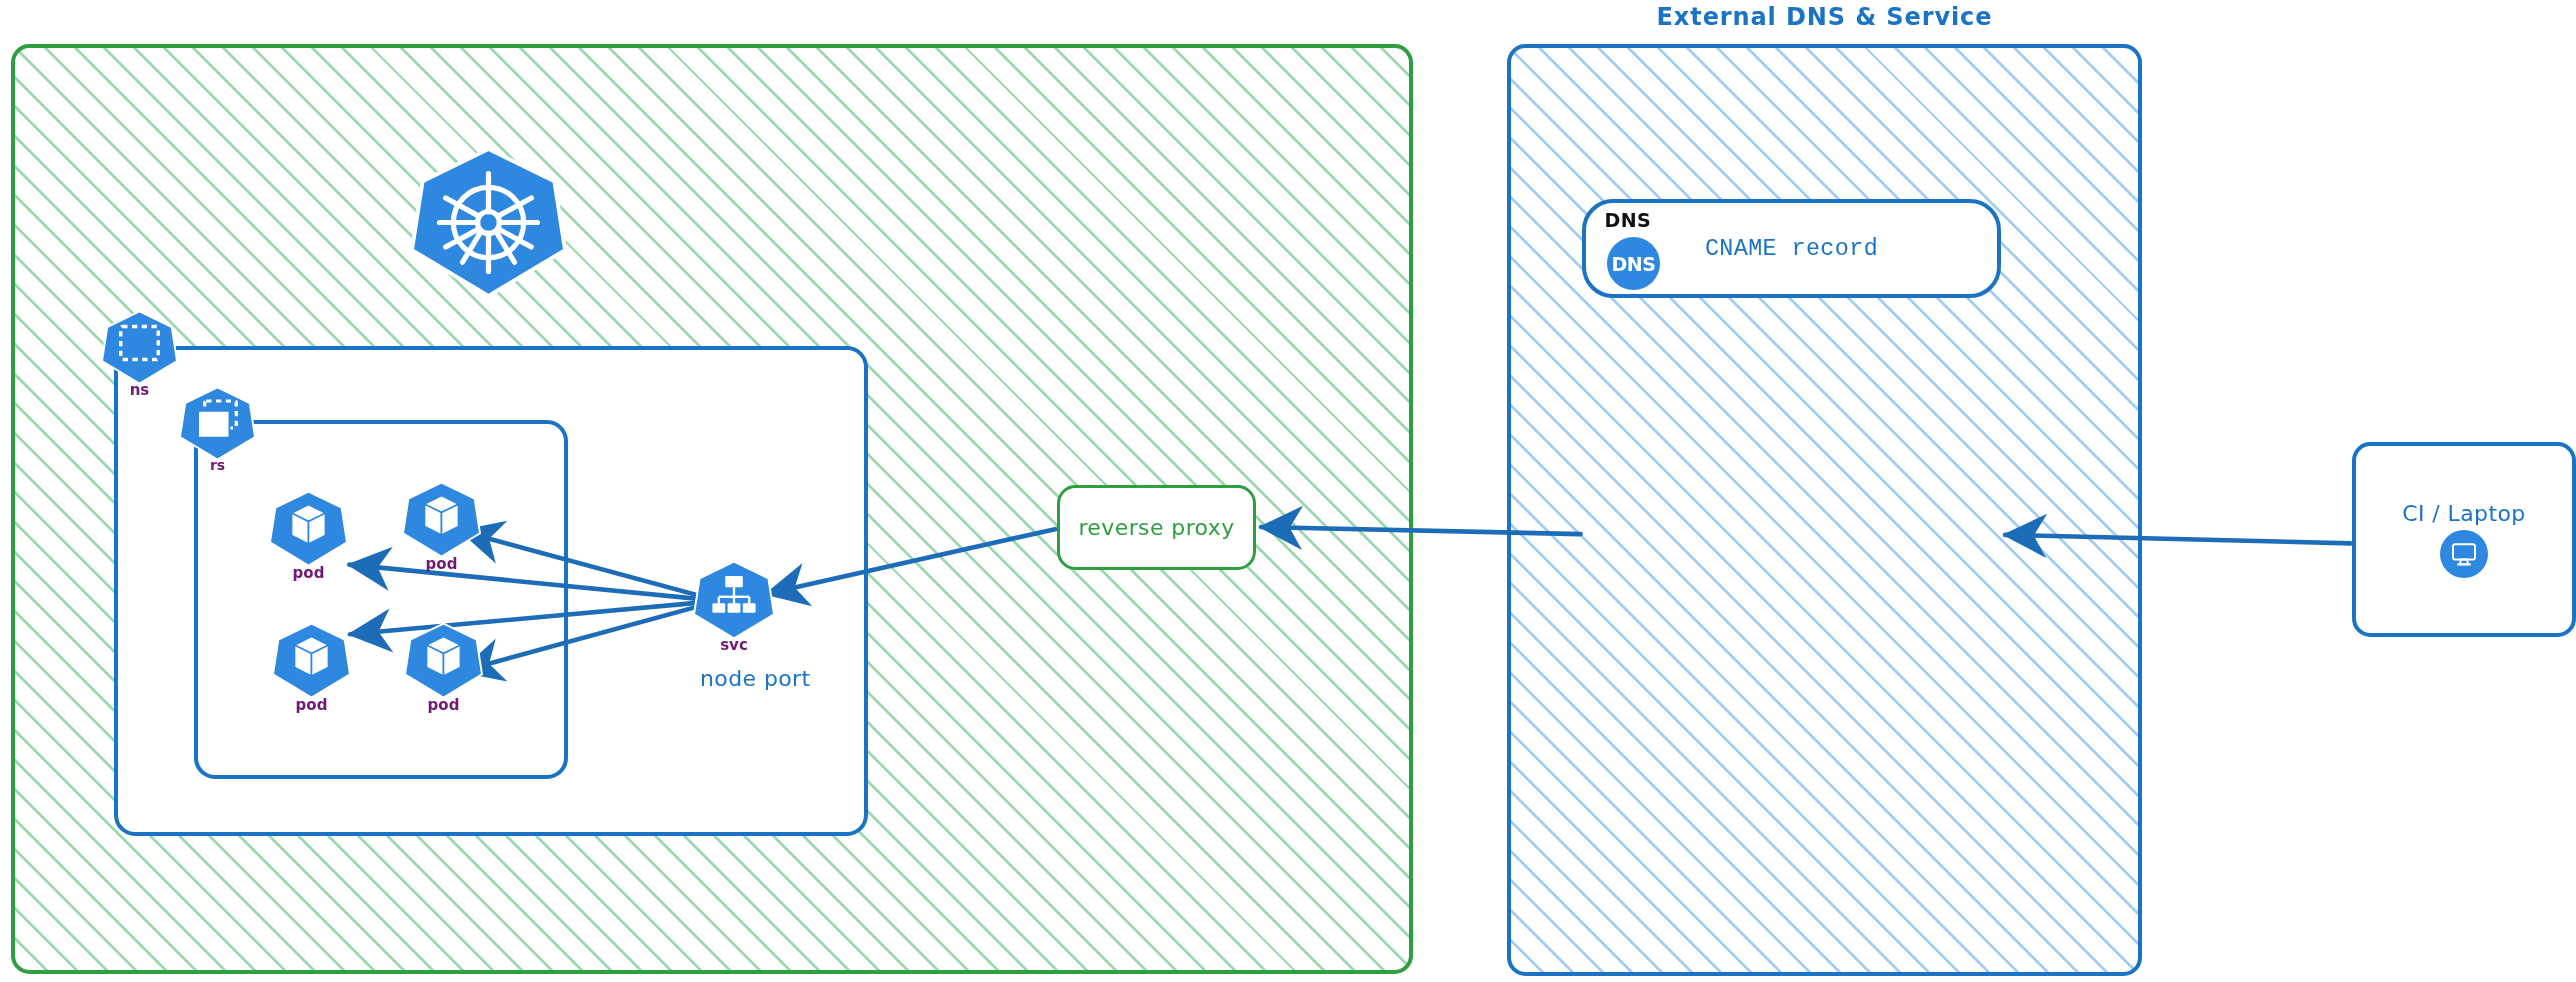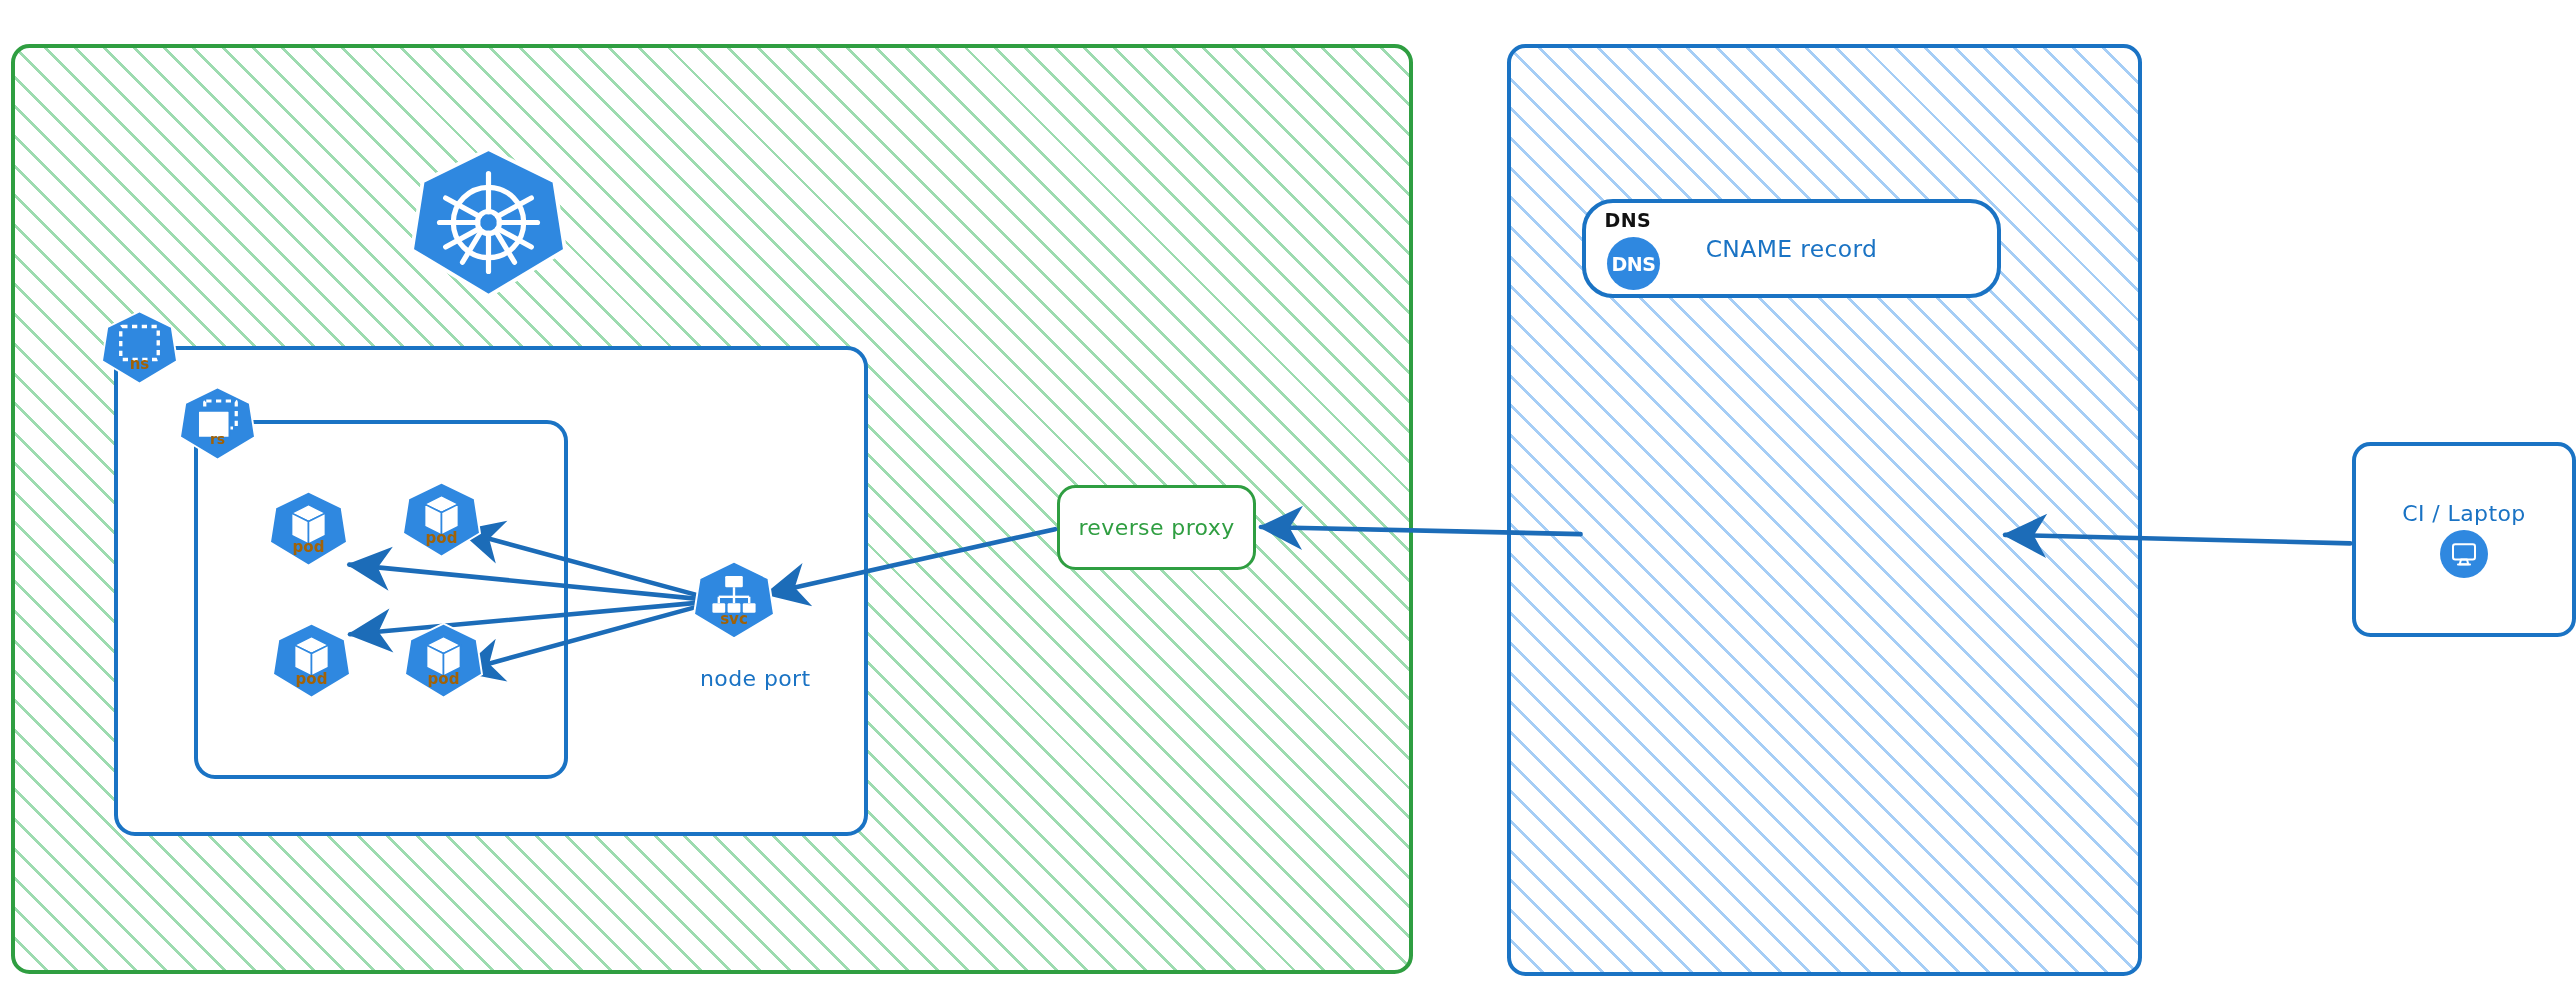--- a/index.html
+++ b/index.html
@@ -76,30 +76,31 @@
     position:absolute;left:21px;top:34px;width:53px;height:53px;border-radius:50%;
     background:#2f88e0;display:flex;align-items:center;justify-content:center;
   }
   .dns-badge span{
     color:#ffffff;font-family:"DejaVu Sans", sans-serif;
     font-size:19px;font-weight:700;letter-spacing:-0.4px;
   }
   .dns-card .card-lbl{
     position:absolute;left:0;top:0;width:100%;height:100%;
     display:flex;align-items:center;justify-content:center;
-    font-size:23.4px;font-weight:500;color:#1a73c4;letter-spacing:0.4px;
+    font-size:23.4px;font-weight:500;color:#1a73c4;letter-spacing:0.4px;font-family:Liberation Mono, monospace;
   }
 
   
   .k8s-icon{position:absolute;}
   .k8s-icon svg{display:block;overflow:visible;}
   .k8s-cap{
     position:absolute;left:0;width:100%;text-align:center;
-    color:#a16207;font-family:"DejaVu Sans", sans-serif;font-weight:700;
+    color:#701a75;font-family:"DejaVu Sans", sans-serif;font-weight:700;
     pointer-events:none;
+    margin-top:26px;
   }
 
   
   .freelabel{
     position:absolute;font-family:"DejaVu Sans", sans-serif;
     font-size:22px;font-weight:500;white-space:nowrap;letter-spacing:0.4px;
   }
 
   
   .circ-icon{
@@ -118,20 +119,21 @@
     <div class="grp-body"></div>
   </div>
 
   <div class="k8s-rect" style="left:114px;top:346px;width:754px;height:490px;"></div>
 
   <div class="k8s-rect" style="left:194px;top:420px;width:374px;height:359px;"></div>
 
   <div class="group ext-group" style="left:1507px;top:44px;width:635px;height:932px;">
     <div class="grp-body"></div>
   </div>
+  <div class="grp-title" style="left:1507px;top:2.8px;width:635px;color:#1a73c4;">External DNS &amp; Service</div>
 
   <div class="dns-card" style="left:1582px;top:199px;width:419px;height:99px;">
     <div class="card-tag">DNS</div>
     <div class="dns-badge">
       <span>DNS</span>
     </div>
     <div class="card-lbl">CNAME record</div>
   </div>
 
 

